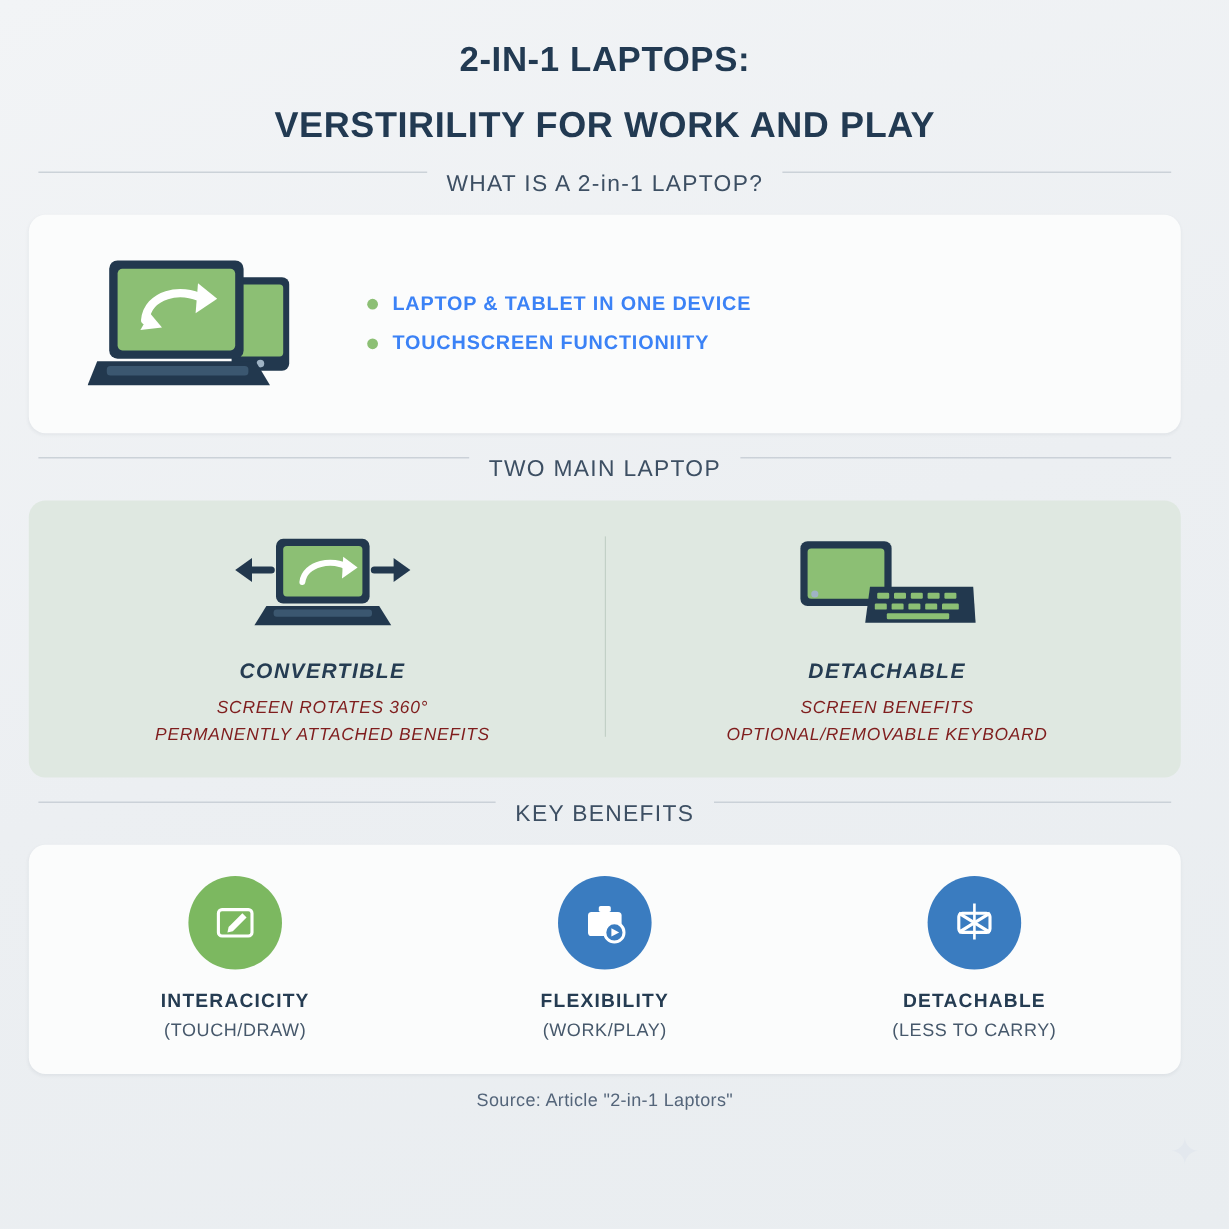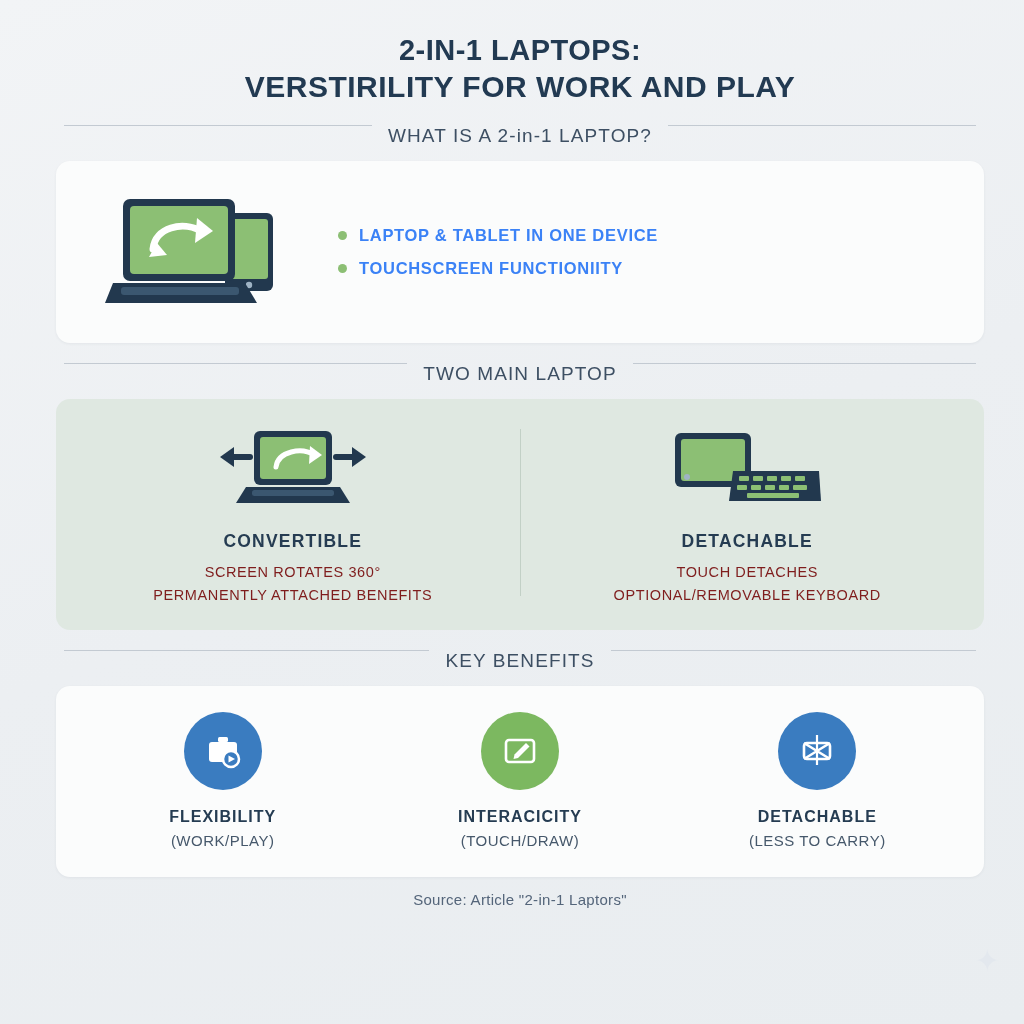--- a/index.html
+++ b/index.html
@@ -13,21 +13,21 @@
     font-family: "Liberation Sans", sans-serif;
     color: #2b3a4a;
     overflow: hidden;
   }
   .poster {
     position: relative;
     width: 1024px;
     height: 1024px;
     background: linear-gradient(160deg, #f2f4f6 0%, #eceff2 50%, #e9edf0 100%);
     box-sizing: border-box;
-    padding: 28px 40px 20px 56px;
+    padding: 28px 40px 20px 24px;
     display: flex;
     flex-direction: column;
   }
 
   
   .title-block {
     text-align: center;
     margin-top: 6px;
   }
   .title-line1 {
@@ -36,21 +36,21 @@
     letter-spacing: 0.5px;
     color: #223a52;
     line-height: 1.15;
   }
   .title-line2 {
     font-size: 30px;
     font-weight: bold;
     letter-spacing: 0.5px;
     color: #223a52;
     line-height: 1.2;
-    margin-top: 2px;
+    margin-top: 20px;
   }
 
   
   .section-head {
     display: flex;
     align-items: flex-start;
     gap: 16px;
     margin: 20px 8px 14px 8px;
   }
   .section-head .rule {
@@ -120,20 +120,21 @@
     box-sizing: border-box;
   }
   .type-col {
     flex: 1 1 50%;
     display: flex;
     flex-direction: column;
     align-items: center;
     justify-content: flex-start;
     padding: 6px 18px 0 18px;
     box-sizing: border-box;
+    font-style: italic;
   }
   .type-divider {
     width: 1px;
     background: #c2d0c6;
     margin: 10px 0;
     flex: 0 0 1px;
   }
   .type-art {
     height: 96px;
     display: flex;
@@ -314,58 +315,58 @@
             <rect x="80" y="58" width="10" height="5" rx="1"></rect>
             <rect x="94" y="58" width="10" height="5" rx="1"></rect>
             <rect x="108" y="58" width="10" height="5" rx="1"></rect>
             <rect x="122" y="58" width="14" height="5" rx="1"></rect>
             <rect x="76" y="66" width="52" height="5" rx="1"></rect>
           </g>
         </svg>
       </div>
       <div class="type-title">DETACHABLE</div>
       <div class="type-sub">
-        <span>TOUCH DETACHES</span><br>
+        <span>SCREEN BENEFITS</span><br>
         <span>OPTIONAL/REMOVABLE KEYBOARD</span>
       </div>
     </div>
   </div>
 
   <div class="section-head">
     <div class="rule"></div>
     <div class="label">KEY BENEFITS</div>
     <div class="rule"></div>
   </div>
 
   <div class="benefits-card">
+    <div class="benefit-col">
+      <div class="benefit-circle" style="background:#7cb860">
+        <svg width="44" height="44" viewBox="0 0 44 44" aria-hidden="true">
+          <rect x="8" y="11" width="28" height="22" rx="3" fill="none" stroke="#ffffff" stroke-width="2.6"></rect>
+          <path d="M28 14 L31.5 17.5 L20 29 L15.5 30 L16.5 25.5 Z" fill="#ffffff"></path>
+        </svg>
+      </div>
+      <div class="benefit-title">INTERACICITY</div>
+      <div class="benefit-sub">(TOUCH/DRAW)</div>
+    </div>
+
     <div class="benefit-col">
       <div class="benefit-circle" style="background:#3a7cc0">
         <svg width="44" height="44" viewBox="0 0 44 44" aria-hidden="true">
           <rect x="8" y="13" width="28" height="20" rx="3" fill="#ffffff"></rect>
           <rect x="17" y="8" width="10" height="5" rx="1.5" fill="#ffffff"></rect>
           <circle cx="30" cy="30" r="8" fill="#3a7cc0" stroke="#ffffff" stroke-width="2.5"></circle>
           <path d="M27.5 26.5 L34 30 L27.5 33.5 Z" fill="#ffffff"></path>
         </svg>
       </div>
       <div class="benefit-title">FLEXIBILITY</div>
       <div class="benefit-sub">(WORK/PLAY)</div>
     </div>
 
     <div class="benefit-col">
-      <div class="benefit-circle" style="background:#7cb860">
-        <svg width="44" height="44" viewBox="0 0 44 44" aria-hidden="true">
-          <rect x="8" y="11" width="28" height="22" rx="3" fill="none" stroke="#ffffff" stroke-width="2.6"></rect>
-          <path d="M28 14 L31.5 17.5 L20 29 L15.5 30 L16.5 25.5 Z" fill="#ffffff"></path>
-        </svg>
-      </div>
-      <div class="benefit-title">INTERACICITY</div>
-      <div class="benefit-sub">(TOUCH/DRAW)</div>
-    </div>
-
-    <div class="benefit-col">
       <div class="benefit-circle" style="background:#3a7cc0">
         <svg width="44" height="44" viewBox="0 0 44 44" aria-hidden="true">
           <rect x="9" y="14" width="26" height="16" rx="3" fill="none" stroke="#ffffff" stroke-width="2.6"></rect>
           <path d="M9 14 L35 30 M35 14 L9 30" stroke="#ffffff" stroke-width="2.6"></path>
           <path d="M22 6 L22 36" stroke="#ffffff" stroke-width="2.2"></path>
         </svg>
       </div>
       <div class="benefit-title">DETACHABLE</div>
       <div class="benefit-sub">(LESS TO CARRY)</div>
     </div>

